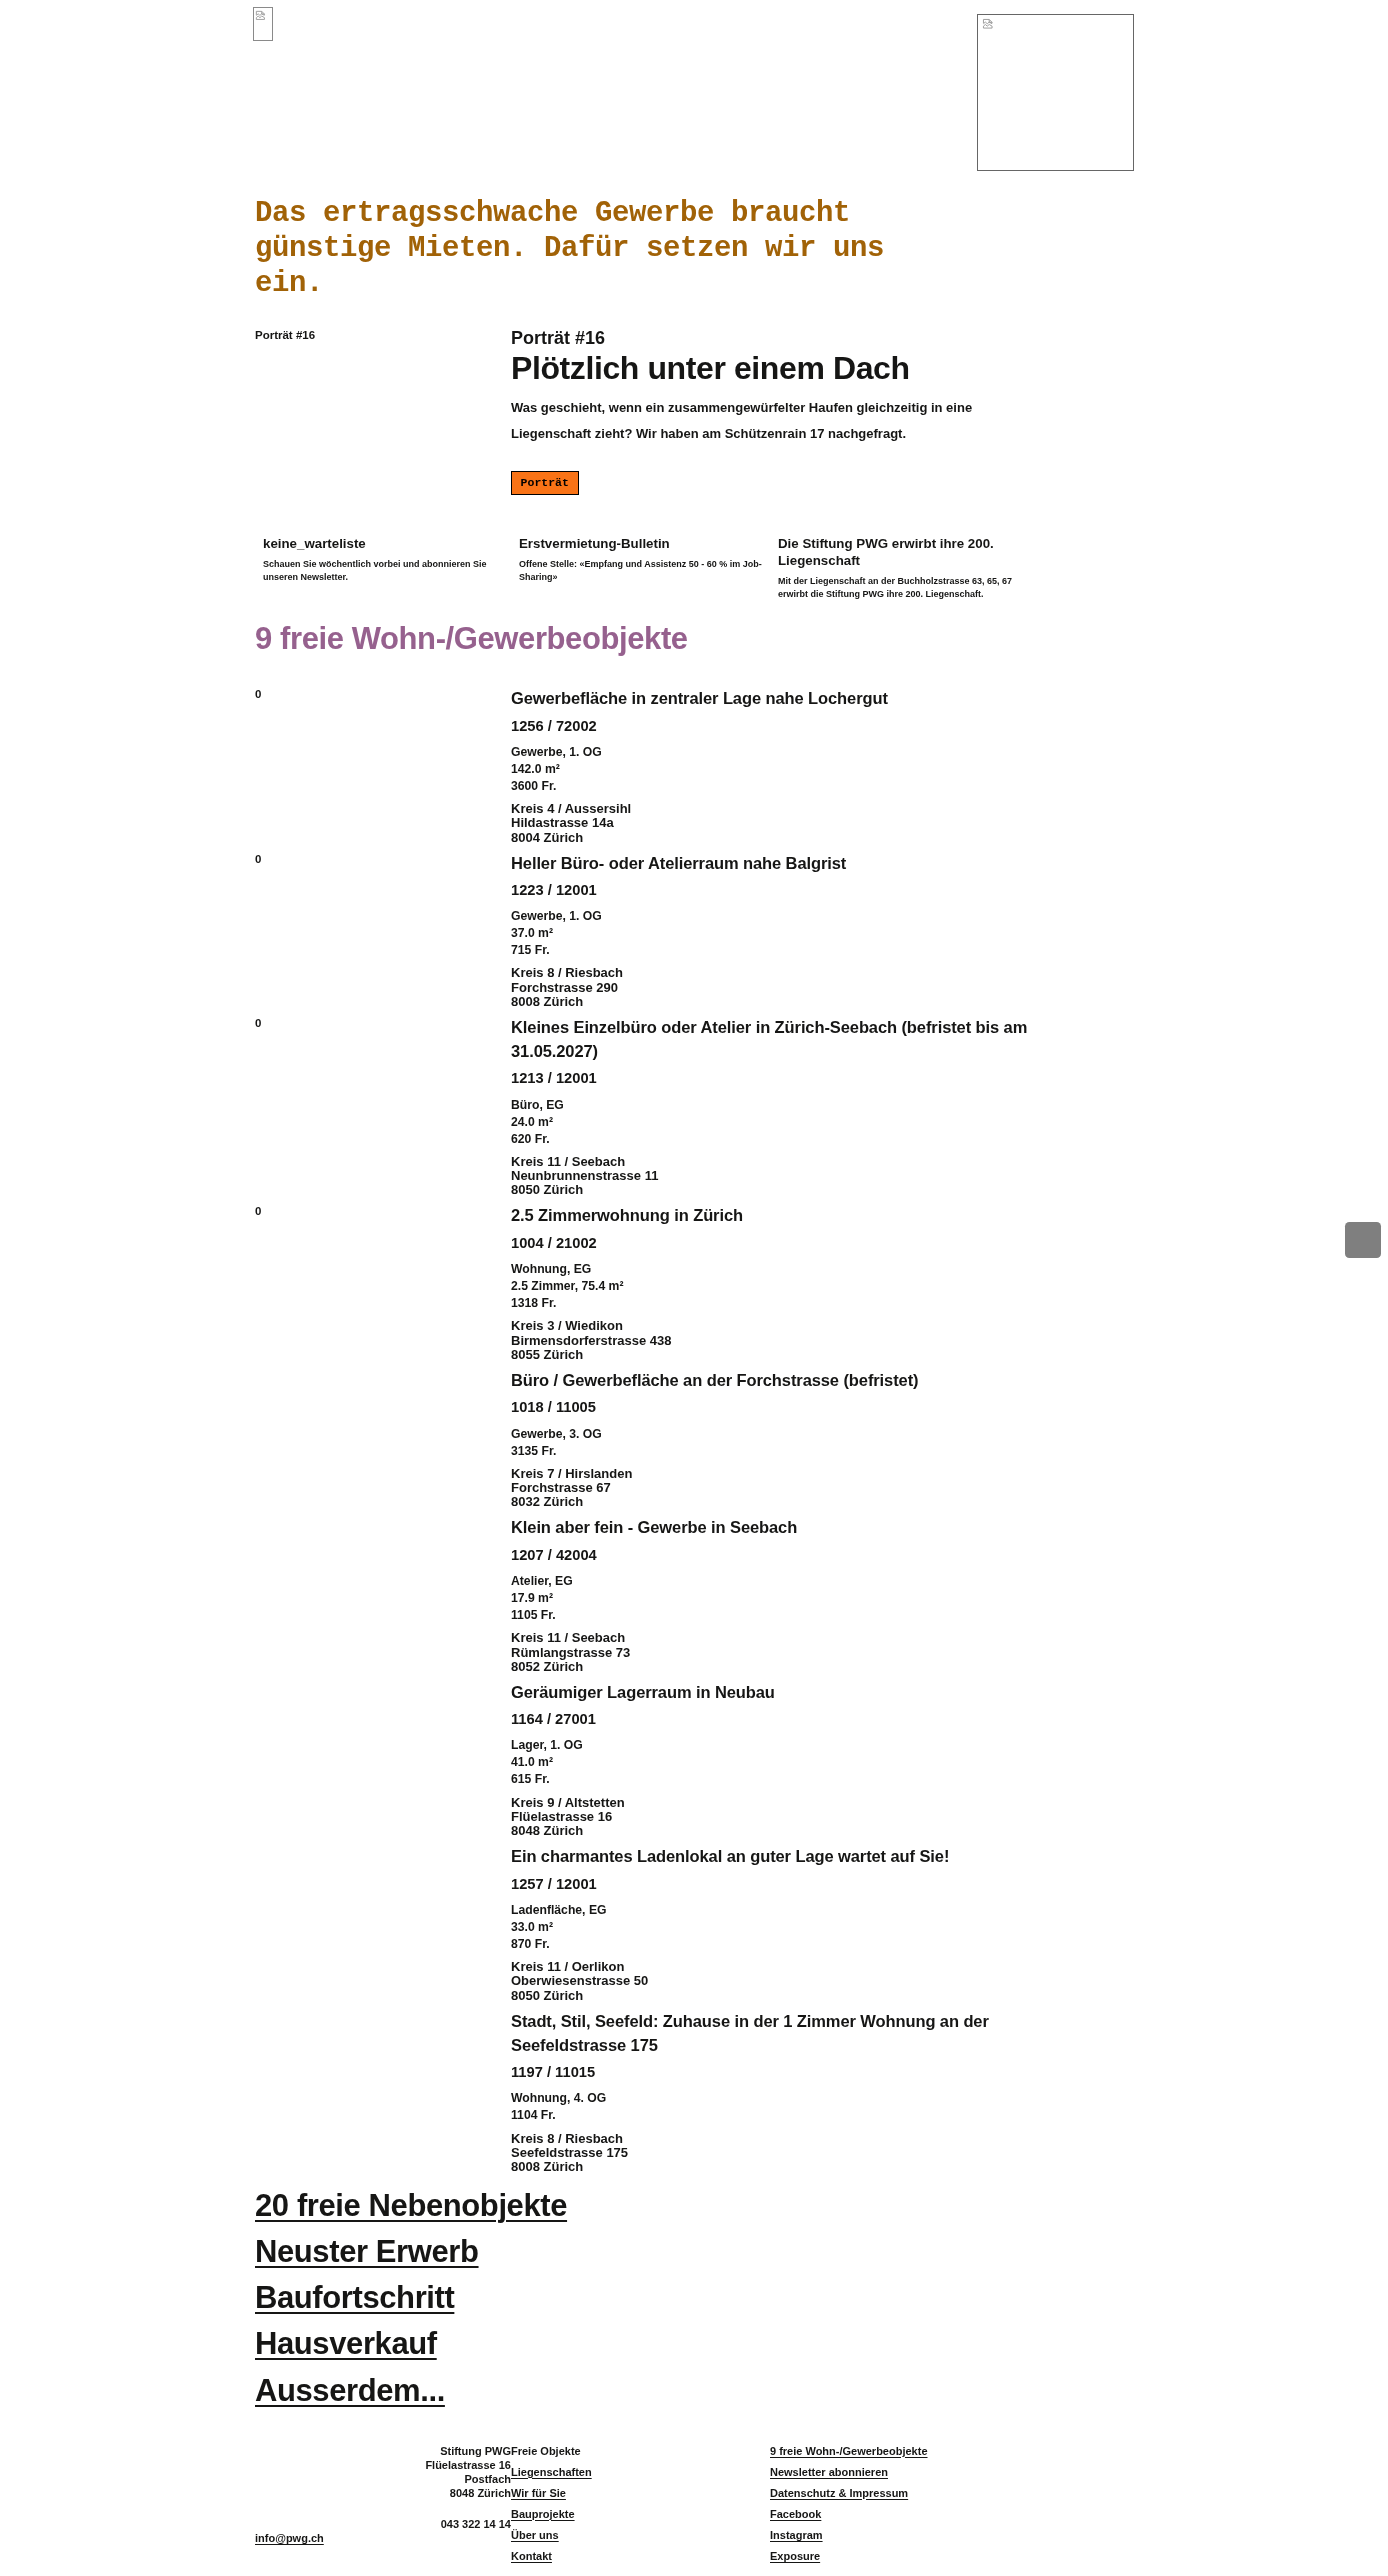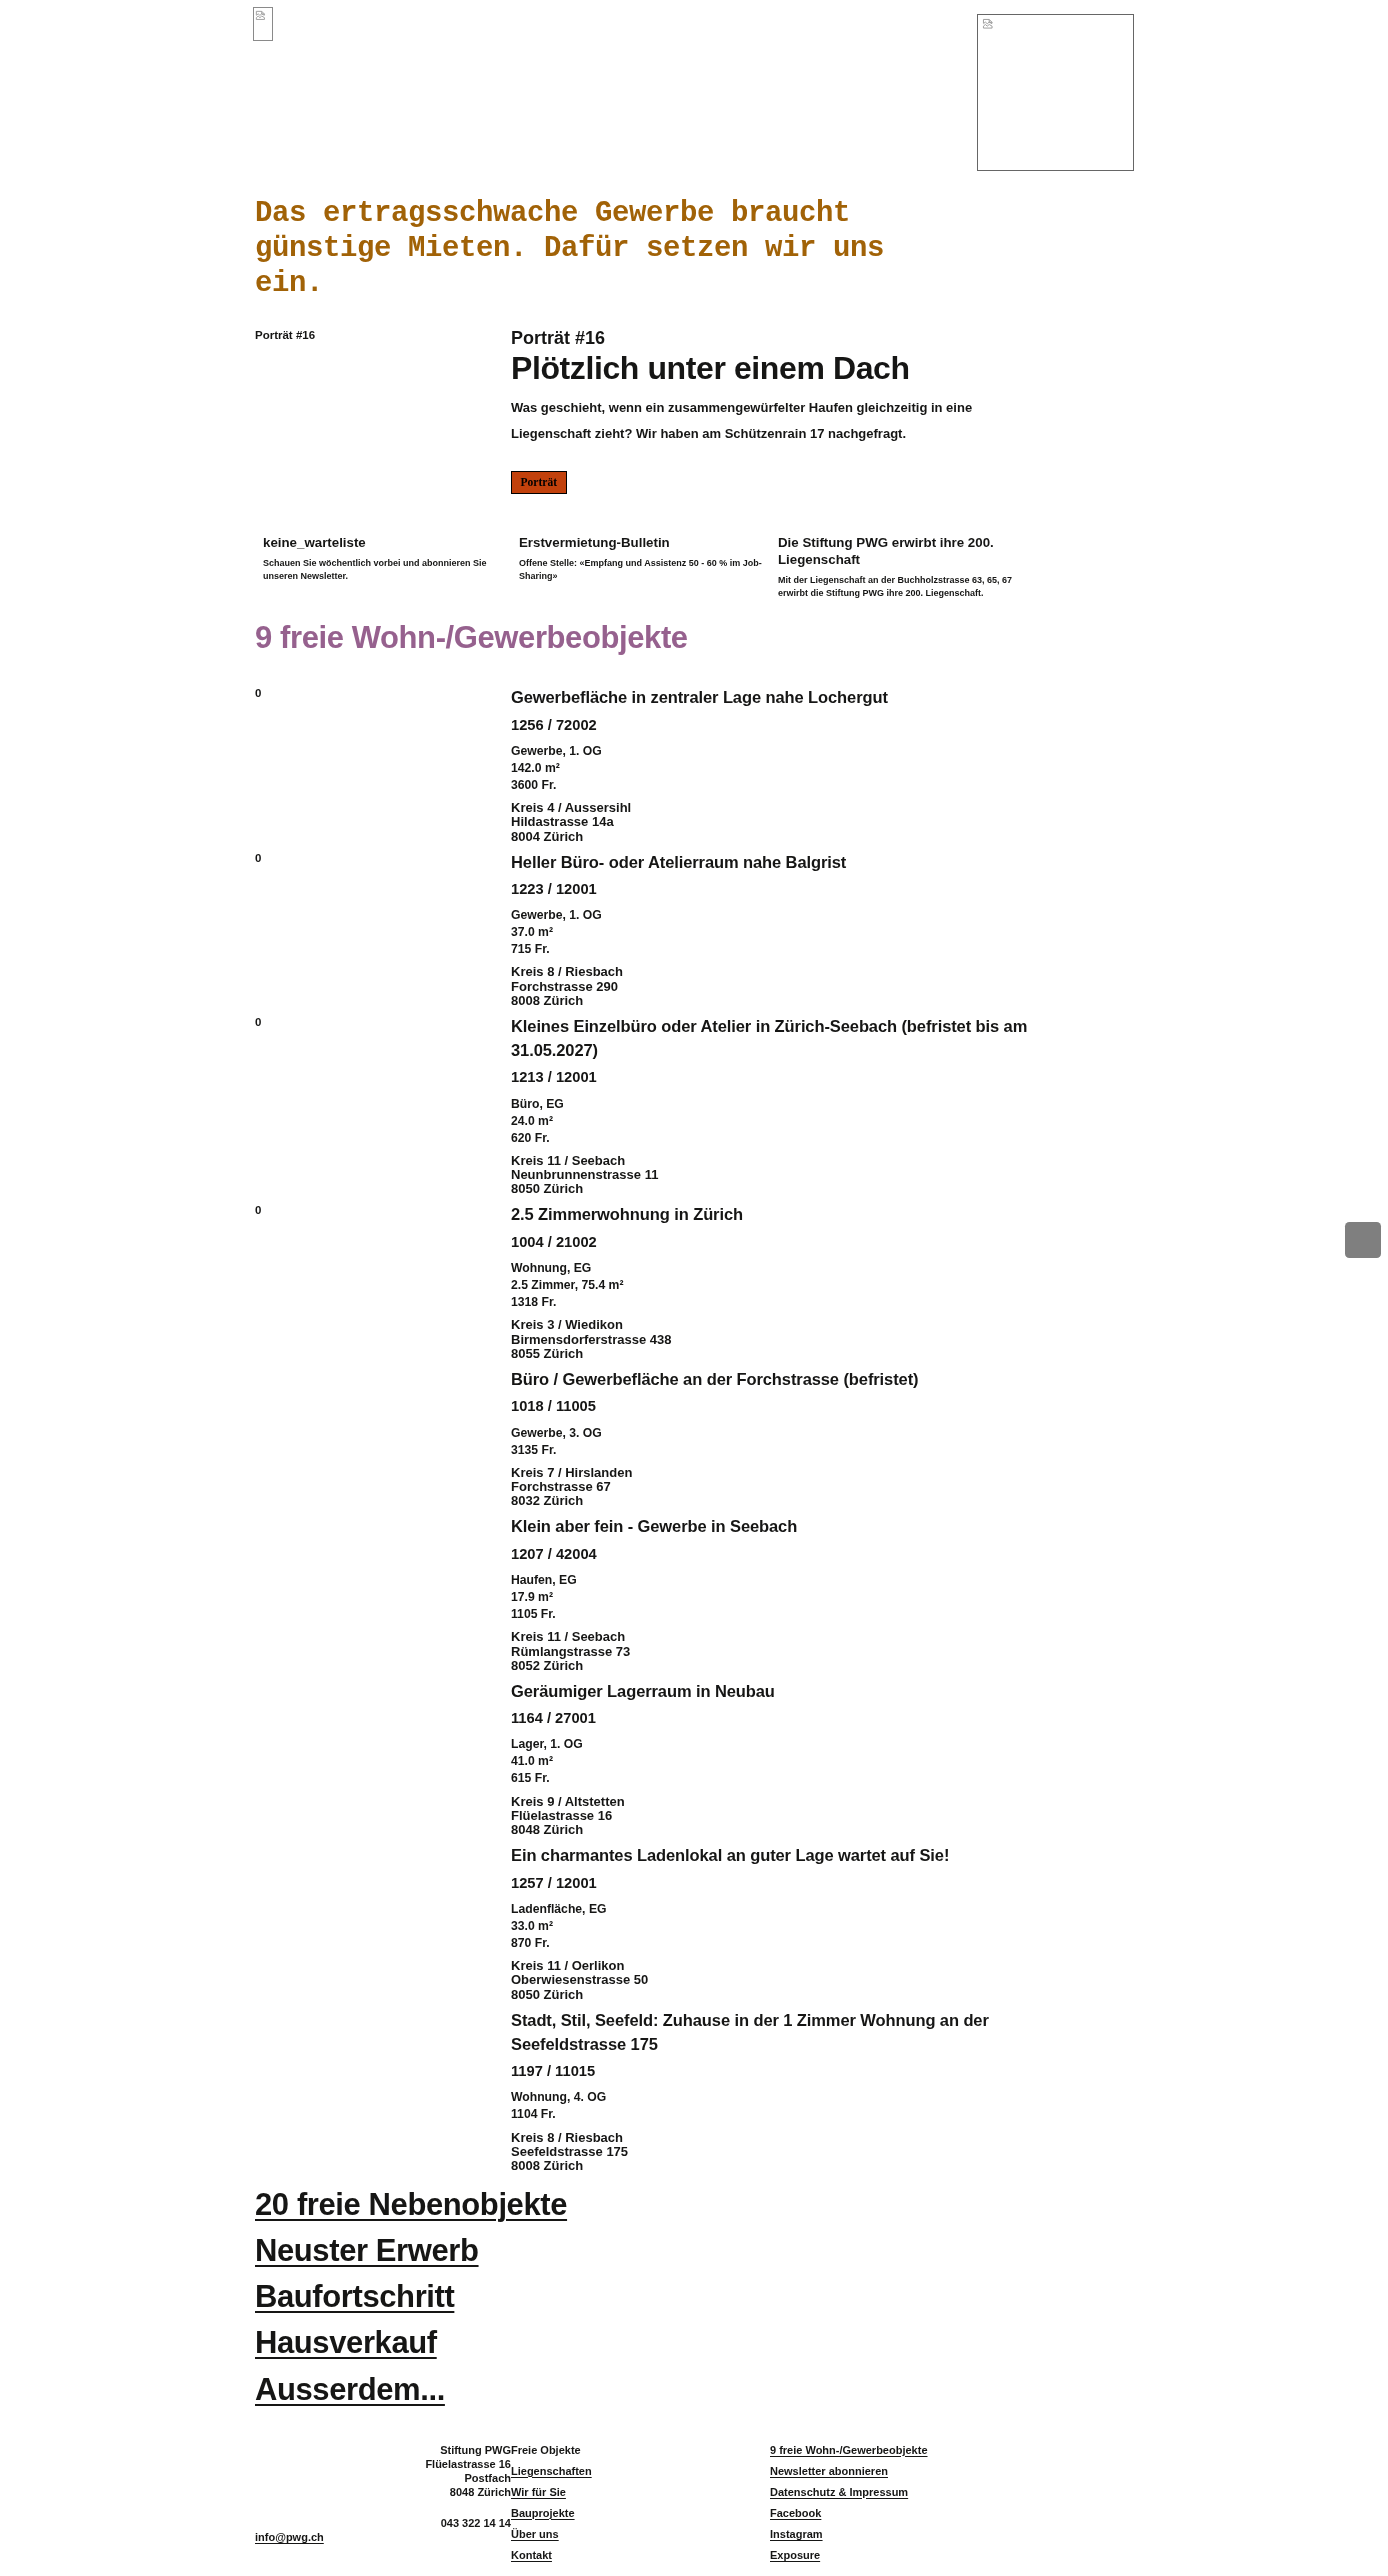--- a/index.html
+++ b/index.html
@@ -23,23 +23,23 @@
   h1{
     margin:0;font-size:29px;line-height:35px;letter-spacing:-0.4px;
     width:688px;color:#a16207;font-family:Liberation Mono, monospace;
   }
   .portrait-row{display:grid;grid-template-columns:256px 1fr;margin-top:26.5px;}
   .side-label{font-size:11.5px;line-height:14.3px;}
   .kicker{font-size:18px;line-height:21.5px;}
   .portrait-title{font-size:32px;line-height:37px;letter-spacing:-0.4px;margin-top:1.4px;}
   .portrait-desc{font-size:13px;line-height:26px;margin-top:7.2px;max-width:538px;}
   .portrait-btn{
-    margin-top:11.5px;display:inline-block;border:1.4px solid #000;background:#c2410c;
+    margin-top:11.5px;display:inline-block;border:1.4px solid #000;background:#f97316;
     padding:4.3px 8.6px 5px;font-size:11.5px;font-weight:700;
-    font-family:Liberation Serif, serif;cursor:pointer;
+    font-family:Liberation Mono, monospace;cursor:pointer;
   }
   .teasers{display:grid;grid-template-columns:256px 259px 1fr;margin-top:40px;margin-left:8px;}
   .teaser h3{margin:0;font-size:13.3px;line-height:17px;max-width:257px;}
   .teaser p{margin:5.7px 0 0;font-size:9px;line-height:13px;max-width:257px;}
   .section-title{
     margin:22px 0 0;font-size:31px;line-height:32px;letter-spacing:-0.4px;
   }
   .listings{margin-top:31px;}
   .listing{display:grid;grid-template-columns:256px 1fr;margin-bottom:5.7px;cursor:pointer;}
   .marker{font-size:11.5px;line-height:17px;min-height:0.7px;}
@@ -215,21 +215,21 @@
         </div>
       </div>
     </article>
 
     <article class="listing">
       <div class="marker"></div>
       <div>
         <h4 class="l-title">Klein aber fein - Gewerbe in Seebach</h4>
         <div class="l-ref">1207 / 42004</div>
         <div class="l-specs">
-          <div>Haufen, EG</div>
+          <div>Atelier, EG</div>
           <div>17.9 m²</div>
           <div>1105 Fr.</div>
         </div>
         <div class="l-addr">
           <div>Kreis 11 / Seebach</div>
           <div>Rümlangstrasse 73</div>
           <div>8052 Zürich</div>
         </div>
       </div>
     </article>

